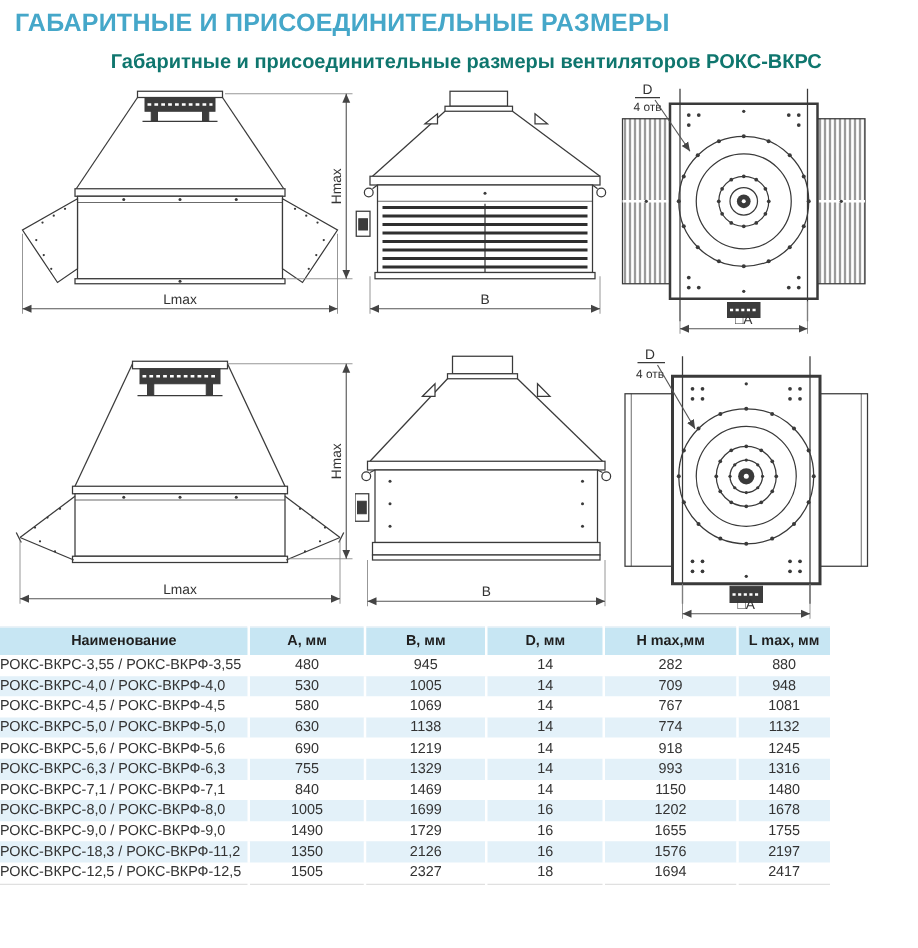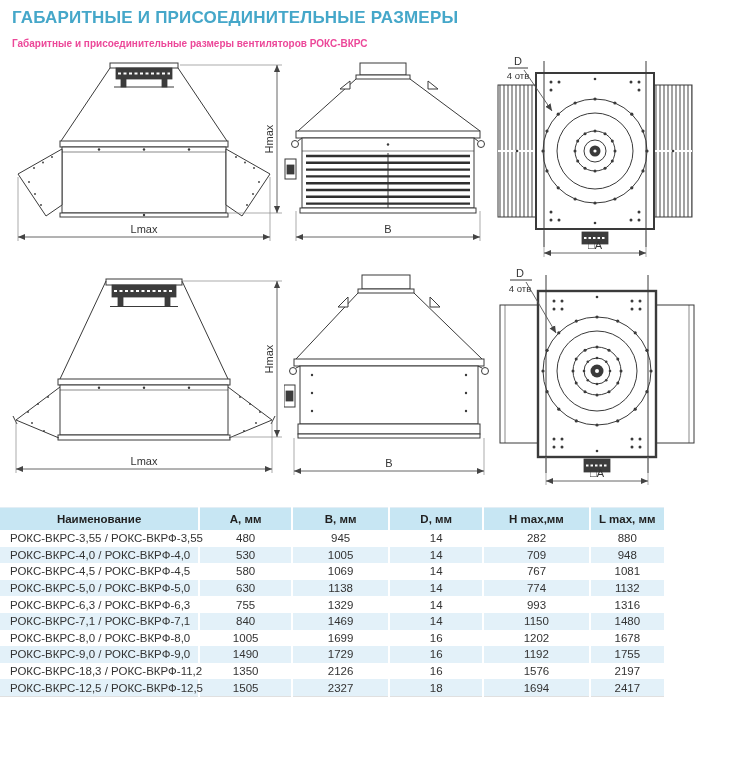--- a/index.html
+++ b/index.html
@@ -4,59 +4,59 @@
 <style>
   html,body { margin:0; padding:0; }
   body {
     width:734px; height:758px; background:#ffffff;
     font-family:"Liberation Sans", sans-serif;
     overflow:hidden;
   }
   .page { width:734px; height:758px; position:relative; }
 
   .page-title {
-    margin:8px 0 0 12px; font-size:17px; font-weight:bold;
+    margin:8px 0 0 12px; font-size:20px; font-weight:bold;
     color:#45a7c9; letter-spacing:0.2px;
   }
   .section-heading {
-    margin:10px 0 0 12px; font-size:10px; font-weight:bold; color:#ec4899;
+    margin:10px 0 0 12px; font-size:16px; font-weight:bold; color:#0f766e;text-align:center;
   }
   .drawings-row { display:flex; align-items:flex-start; margin:4px 0 0 4px; }
   svg.drawing { display:block; }
 
   
   .d-ln   { stroke:#3a3a3a; stroke-width:1; fill:none; }
   .d-ln-thin { stroke:#3a3a3a; stroke-width:0.6; fill:none; }
   .d-fill { fill:#ffffff; stroke:#3a3a3a; stroke-width:1; }
   .d-fill2{ fill:#ffffff; stroke:#3a3a3a; stroke-width:2; }
   .d-dark { fill:#3c3c3c; stroke:#3a3a3a; stroke-width:0.8; }
   .d-dot  { fill:#3a3a3a; stroke:none; }
   .d-slat { stroke:#2f2f2f; stroke-width:2.4; }
   .d-dim  { stroke:#555555; stroke-width:0.9; fill:none; }
   .d-ext  { stroke:#888888; stroke-width:0.7; fill:none; }
   .d-txt  { font-size:11px; fill:#333333; font-family:"Liberation Sans",sans-serif; }
   .d-txt-sm { font-size:9.5px; fill:#333333; font-family:"Liberation Sans",sans-serif; }
 
   
   table.dims {
     width:664px; border-collapse:collapse; table-layout:fixed;
-    margin-top:20px;
+    margin-top:4px;
   }
   table.dims thead th {
     background:#c7e6f3; font-size:11.5px; font-weight:bold; color:#1f1f1f;
     height:22px; text-align:center; padding:0;
     border-right:2px solid #ffffff; border-top:1px solid #e3eef5;
   }
   table.dims thead th:last-child { border-right:none; }
   table.dims tbody td {
     font-size:11.5px; color:#333333; height:16.6px; text-align:center;
     padding:0; border-right:2px solid #ffffff; white-space:nowrap;
   }
   table.dims tbody td:last-child { border-right:none; }
-  table.dims tbody td.name { text-align:left; padding-left:10px; }
+  table.dims tbody td.name { text-align:left; }
   table.dims tbody tr:nth-child(even) { background:#e3f1f9; }
   table.dims { border-bottom:1px solid #e0e0e0; }
 </style>
 </head>
 <body>
 
 <div class="page">
 
   <div class="page-title">ГАБАРИТНЫЕ И ПРИСОЕДИНИТЕЛЬНЫЕ РАЗМЕРЫ</div>
 
@@ -519,20 +519,28 @@
       </tr>
       <tr>
         <td class="name">РОКС-ВКРС-5,0 / РОКС-ВКРФ-5,0</td>
         <td>630</td>
         <td>1138</td>
         <td>14</td>
         <td>774</td>
         <td>1132</td>
       </tr>
       <tr>
+        <td class="name">РОКС-ВКРС-5,6 / РОКС-ВКРФ-5,6</td>
+        <td>690</td>
+        <td>1219</td>
+        <td>14</td>
+        <td>918</td>
+        <td>1245</td>
+      </tr>
+      <tr>
         <td class="name">РОКС-ВКРС-6,3 / РОКС-ВКРФ-6,3</td>
         <td>755</td>
         <td>1329</td>
         <td>14</td>
         <td>993</td>
         <td>1316</td>
       </tr>
       <tr>
         <td class="name">РОКС-ВКРС-7,1 / РОКС-ВКРФ-7,1</td>
         <td>840</td>
@@ -547,21 +555,21 @@
         <td>1699</td>
         <td>16</td>
         <td>1202</td>
         <td>1678</td>
       </tr>
       <tr>
         <td class="name">РОКС-ВКРС-9,0 / РОКС-ВКРФ-9,0</td>
         <td>1490</td>
         <td>1729</td>
         <td>16</td>
-        <td>1192</td>
+        <td>1655</td>
         <td>1755</td>
       </tr>
       <tr>
         <td class="name">РОКС-ВКРС-18,3 / РОКС-ВКРФ-11,2</td>
         <td>1350</td>
         <td>2126</td>
         <td>16</td>
         <td>1576</td>
         <td>2197</td>
       </tr>

